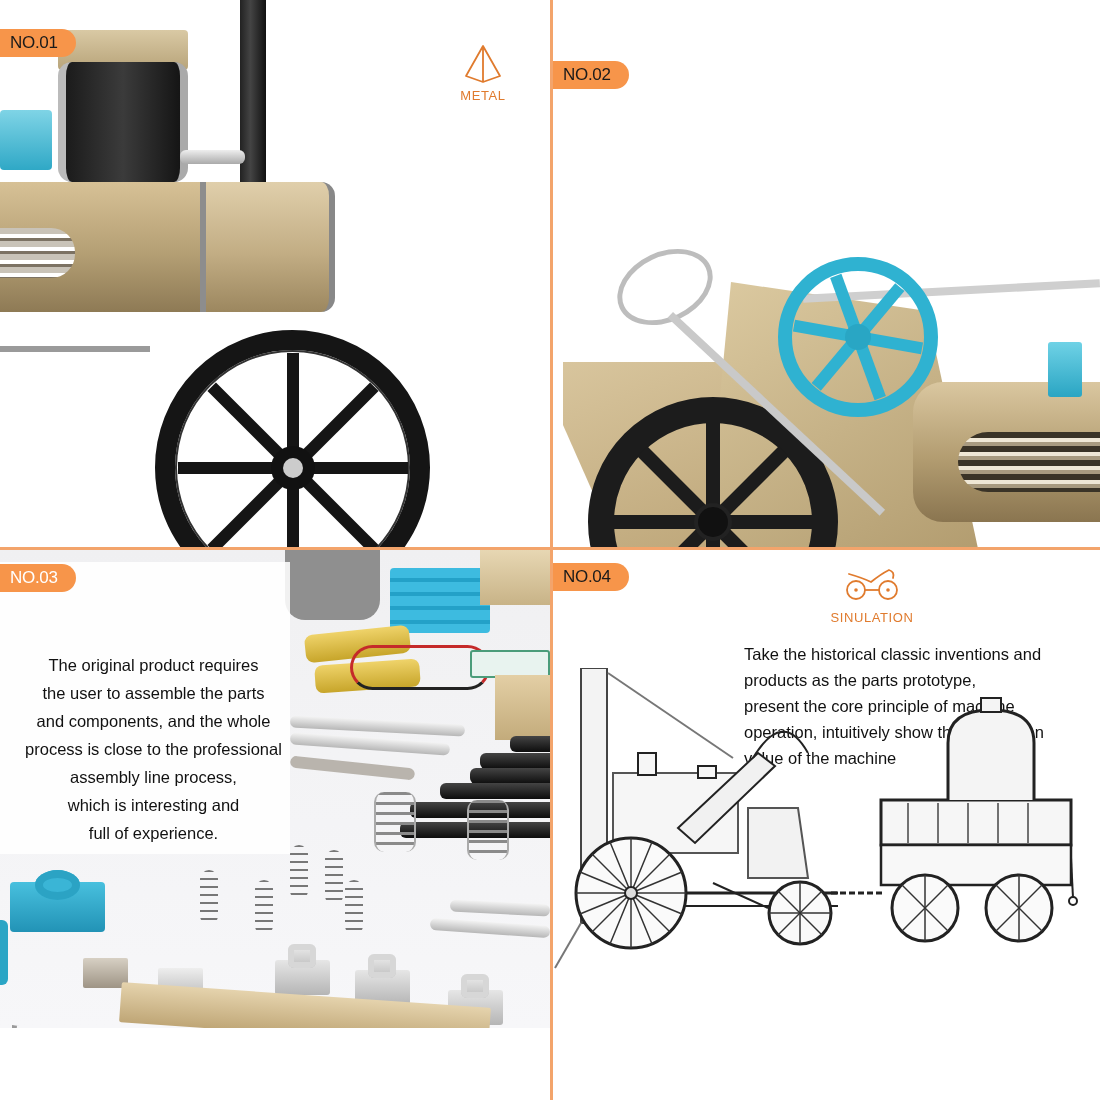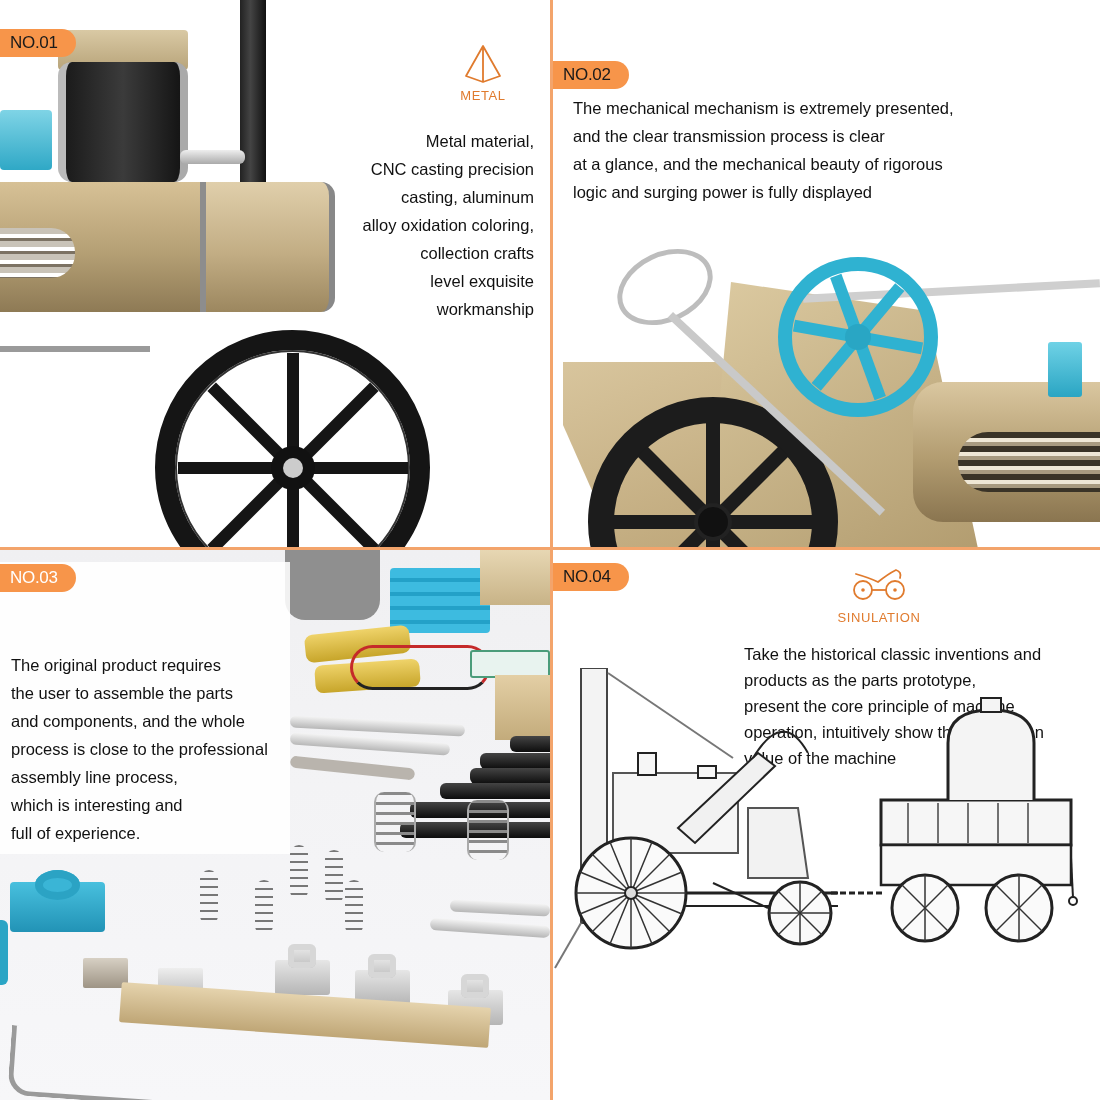--- a/index.html
+++ b/index.html
@@ -3,21 +3,21 @@
 <meta charset="utf-8">
 <style>
   * { box-sizing: border-box; margin: 0; padding: 0; }
   html, body { width: 1100px; height: 1100px; overflow: hidden; background: #ffffff; }
   body { font-family: "Liberation Sans", sans-serif; color: #111; position: relative; }
 
   .grid { position: absolute; inset: 0; width: 1100px; height: 1100px; }
   .panel { position: absolute; overflow: hidden; background: #fff; }
   .p1 { left: 0; top: 0; width: 550px; height: 547px; }
   .p2 { left: 553px; top: 0; width: 547px; height: 547px; margin-top: 32px; }
-  .p3 { left: 0; top: 550px; width: 550px; height: 550px; background: #eeeef0; }
+  .p3 { left: 0; top: 550px; width: 550px; height: 478px; background: #eeeef0; }
   .p4 { left: 553px; top: 550px; width: 547px; height: 550px; }
 
   .vline { position: absolute; left: 550px; top: 0; width: 3px; height: 1100px; background: #f3a46b; }
   .hline { position: absolute; left: 0; top: 547px; width: 1100px; height: 3px; background: #f3a46b; }
 
   .badge {
     position: absolute; height: 28px; line-height: 28px;
     background: #f7954a; color: #1a1a1a; font-size: 17px;
     padding: 0 18px 0 10px; border-radius: 0 14px 14px 0;
     letter-spacing: -0.3px;
@@ -116,27 +116,20 @@
 
     <div class="badge" style="left:0; top:29px;">NO.01</div>
 
     <div class="feature" style="left:448px; top:44px; width:70px;">
       <svg width="42" height="40" viewBox="0 0 42 40">
         <path d="M21 2 L4 32 L21 38 L38 32 Z M21 2 L21 38" fill="none" stroke="#e07b2e" stroke-width="1.8" stroke-linejoin="round"></path>
       </svg>
       <span class="label">METAL</span>
     </div>
 
-    <div class="desc right" style="right:16px; top:127px; width:230px;">Metal material,
-CNC casting precision
-casting, aluminum
-alloy oxidation coloring,
-collection crafts
-level exquisite
-workmanship</div>
   </section>
 
   <section class="panel p2">
     <div>
       <div class="p2-body"></div>
       <div class="p2-frame"></div>
       <div class="p2-cyl"></div>
       <div class="p2-slot"></div>
       <div class="p2-toprod"></div>
       <div class="p2-cyan"></div>
@@ -152,24 +145,20 @@
       <div class="p2-fly">
         <div class="spoke" style="transform:rotate(10deg)"></div>
         <div class="spoke" style="transform:rotate(70deg)"></div>
         <div class="spoke" style="transform:rotate(130deg)"></div>
         <div class="hub"></div>
       </div>
     </div>
 
     <div class="badge" style="left:0; top:29px;">NO.02</div>
 
-    <div class="desc" style="left:20px; top:62px; width:420px;">The mechanical mechanism is extremely presented,
-and the clear transmission process is clear
-at a glance, and the mechanical beauty of rigorous
-logic and surging power is fully displayed</div>
 
   </section>
 
   <section class="panel p3">
     <div>
       <div class="p3-bg"></div>
       <div class="p3-grey"></div>
       <div class="p3-blue-block"></div>
       <div class="p3-gold-top"></div>
       <div class="p3-battery1"></div>
@@ -204,33 +193,33 @@
       <div class="p3-nut" style="left:448px; top:440px;"></div>
       <div class="p3-rail"></div>
       <div class="p3-hex"></div>
     </div>
 
     <div class="p3-overlay"></div>
 
     <div class="badge white" style="left:0; top:14px;">NO.03</div>
 
 
-    <div class="desc" style="left:11px; top:101px; width:285px;">The original product requires
+    <div class="desc" style="left:11px; top:101px; width:285px;text-align:center;">The original product requires
 the user to assemble the parts
 and components, and the whole
 process is close to the professional
 assembly line process,
 which is interesting and
 full of experience.</div>
   </section>
 
   <section class="panel p4">
     <div class="badge" style="left:0; top:13px;">NO.04</div>
 
-    <div class="feature" style="left:276px; top:14px; width:100px;">
+    <div class="feature" style="left:269px; top:14px; width:100px;">
       <svg width="58" height="38" viewBox="0 0 58 38">
         <path d="M6 10 Q20 14 28 18 Q38 10 46 6 Q52 8 50 14" fill="none" stroke="#e07b2e" stroke-width="1.8" stroke-linecap="round"></path>
         <circle cx="13" cy="26" r="9" fill="none" stroke="#e07b2e" stroke-width="1.8"></circle>
         <circle cx="45" cy="26" r="9" fill="none" stroke="#e07b2e" stroke-width="1.8"></circle>
         <circle cx="13" cy="26" r="1.8" fill="#e07b2e"></circle>
         <circle cx="45" cy="26" r="1.8" fill="#e07b2e"></circle>
         <line x1="22" y1="26" x2="36" y2="26" stroke="#e07b2e" stroke-width="1.8"></line>
       </svg>
       <span class="label" style="margin-top:8px;">SINULATION</span>
     </div>

